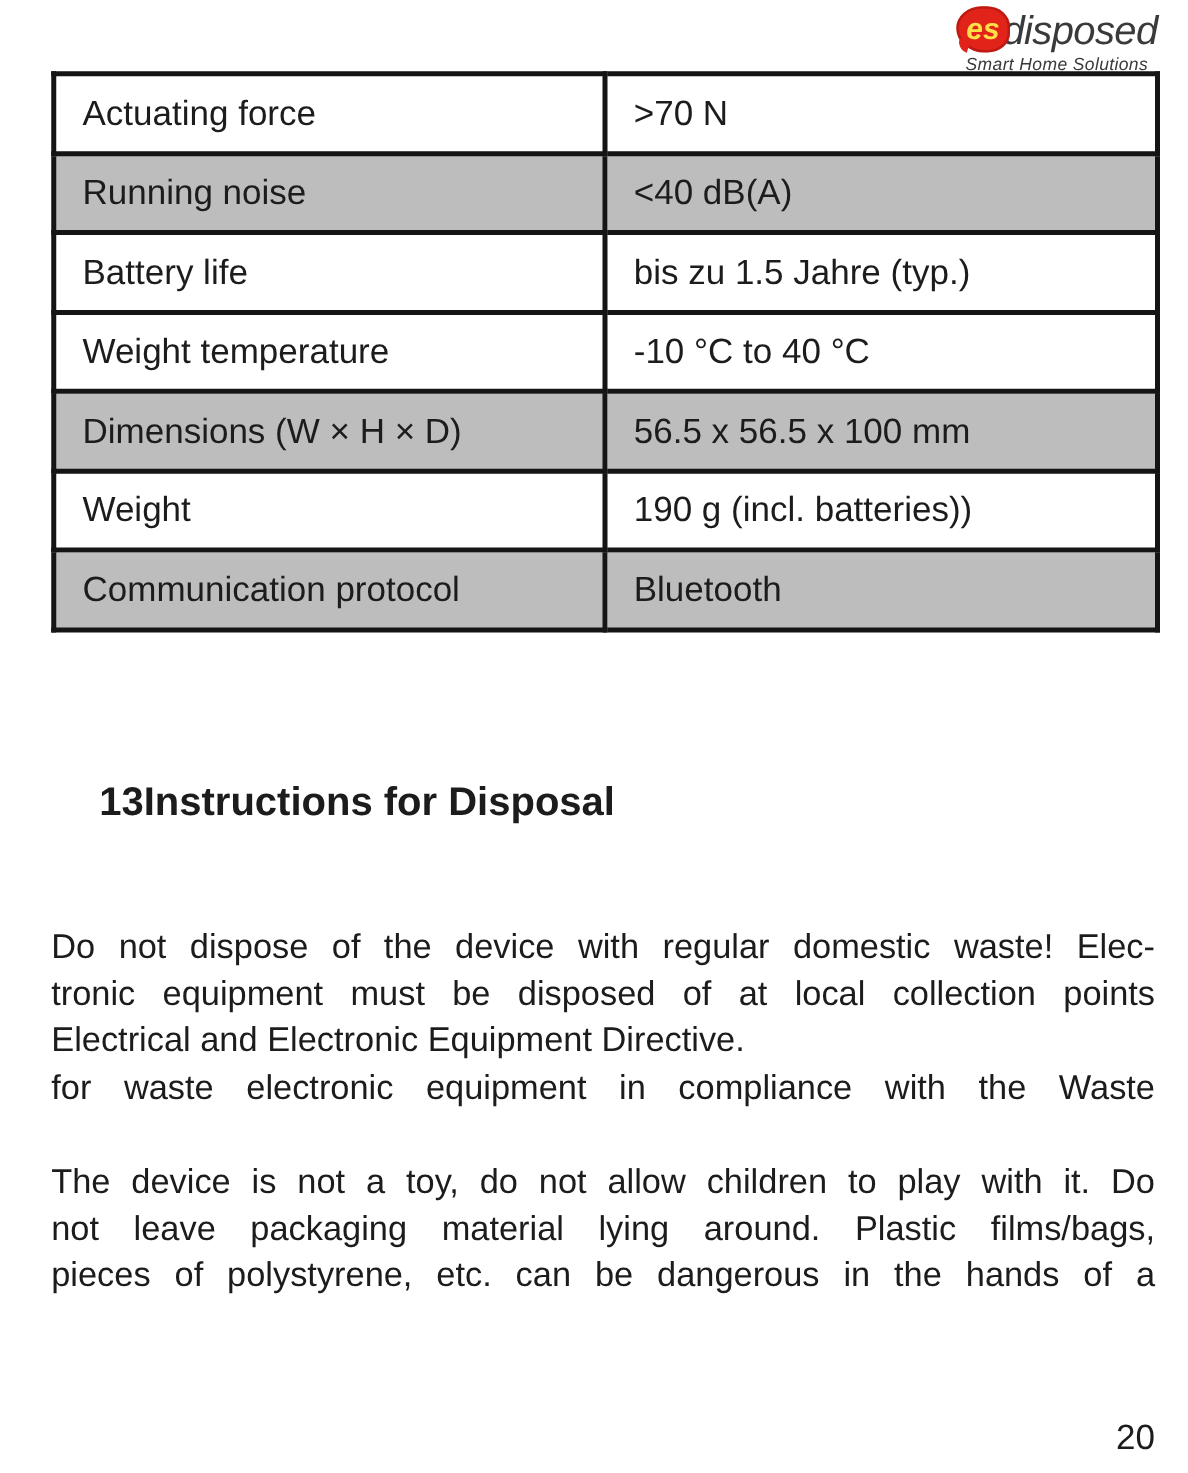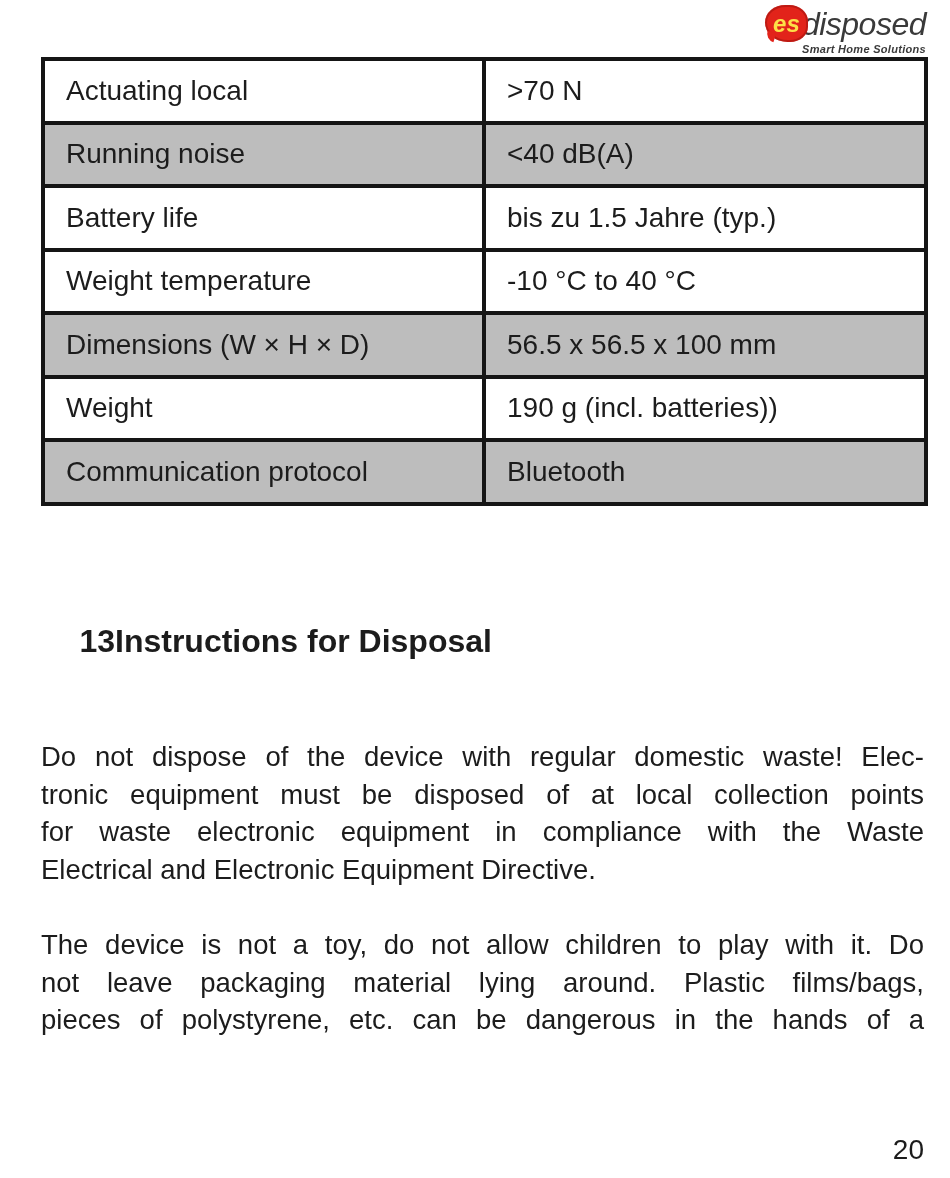--- a/index.html
+++ b/index.html
@@ -64,26 +64,27 @@
   }
   .logo-text {
     font-size: 32px;
     font-style: italic;
     font-weight: 500;
     color: var(--logo-dark);
     letter-spacing: -0.5px;
     line-height: 1;
   }
   .logo-tagline {
-    font-size: 11px;
+    font-size: 14px;
     font-style: italic;
-    font-weight: bold;
+    font-weight: normal;
     color: var(--logo-dark);
     margin-top: 1px;
     letter-spacing: 0.3px;
+    text-align: center;
   }
 
   
   .spec-table {
     position: absolute;
     top: 57px;
     left: 41px;
     width: 883px;
     border-collapse: collapse;
     table-layout: fixed;
@@ -150,21 +151,21 @@
   <div class="logo-tagline">Smart Home Solutions</div>
 </div>
 
 <table class="spec-table">
   <colgroup>
       <col style="width:441px">
       <col style="width:442px">
     </colgroup>
   <tbody>
       <tr class="white">
-        <td>Actuating local</td>
+        <td>Actuating force</td>
         <td>&gt;70 N</td>
       </tr>
       <tr class="gray">
         <td>Running noise</td>
         <td>&lt;40 dB(A)</td>
       </tr>
       <tr class="white">
         <td>Battery life</td>
         <td>bis zu 1.5 Jahre (typ.)</td>
       </tr>
@@ -188,22 +189,22 @@
 </table>
 
 <div class="section-heading">
   <span class="section-number">13</span>
   <span class="section-title">Instructions for Disposal</span>
 </div>
 
 <div class="paragraph para-0">
     <div class="line">Do not dispose of the device with regular domestic waste! Elec-</div>
     <div class="line">tronic equipment must be disposed of at local collection points</div>
+    <div class="line last">Electrical and Electronic Equipment Directive.</div>
     <div class="line">for waste electronic equipment in compliance with the Waste</div>
-    <div class="line last">Electrical and Electronic Equipment Directive.</div>
   </div>
 <div class="paragraph para-1">
     <div class="line">The device is not a toy, do not allow children to play with it. Do</div>
     <div class="line">not leave packaging material lying around. Plastic films/bags,</div>
     <div class="line">pieces of polystyrene, etc. can be dangerous in the hands of a</div>
   </div>
 
 <div class="page-number">20</div>
 
 </body></html>

